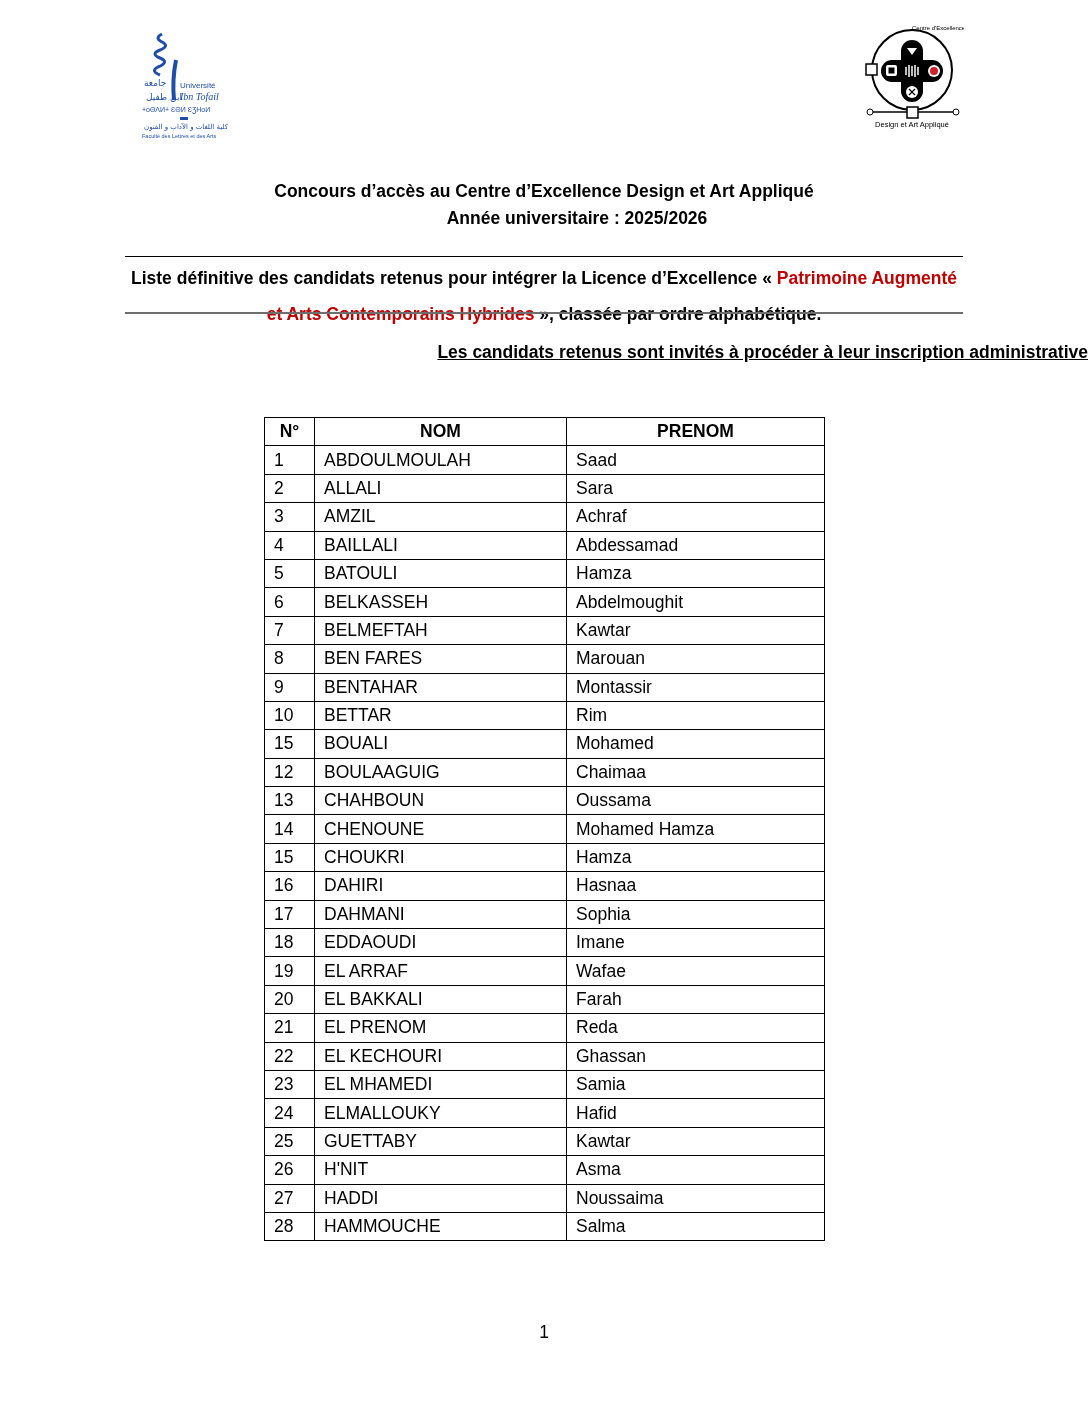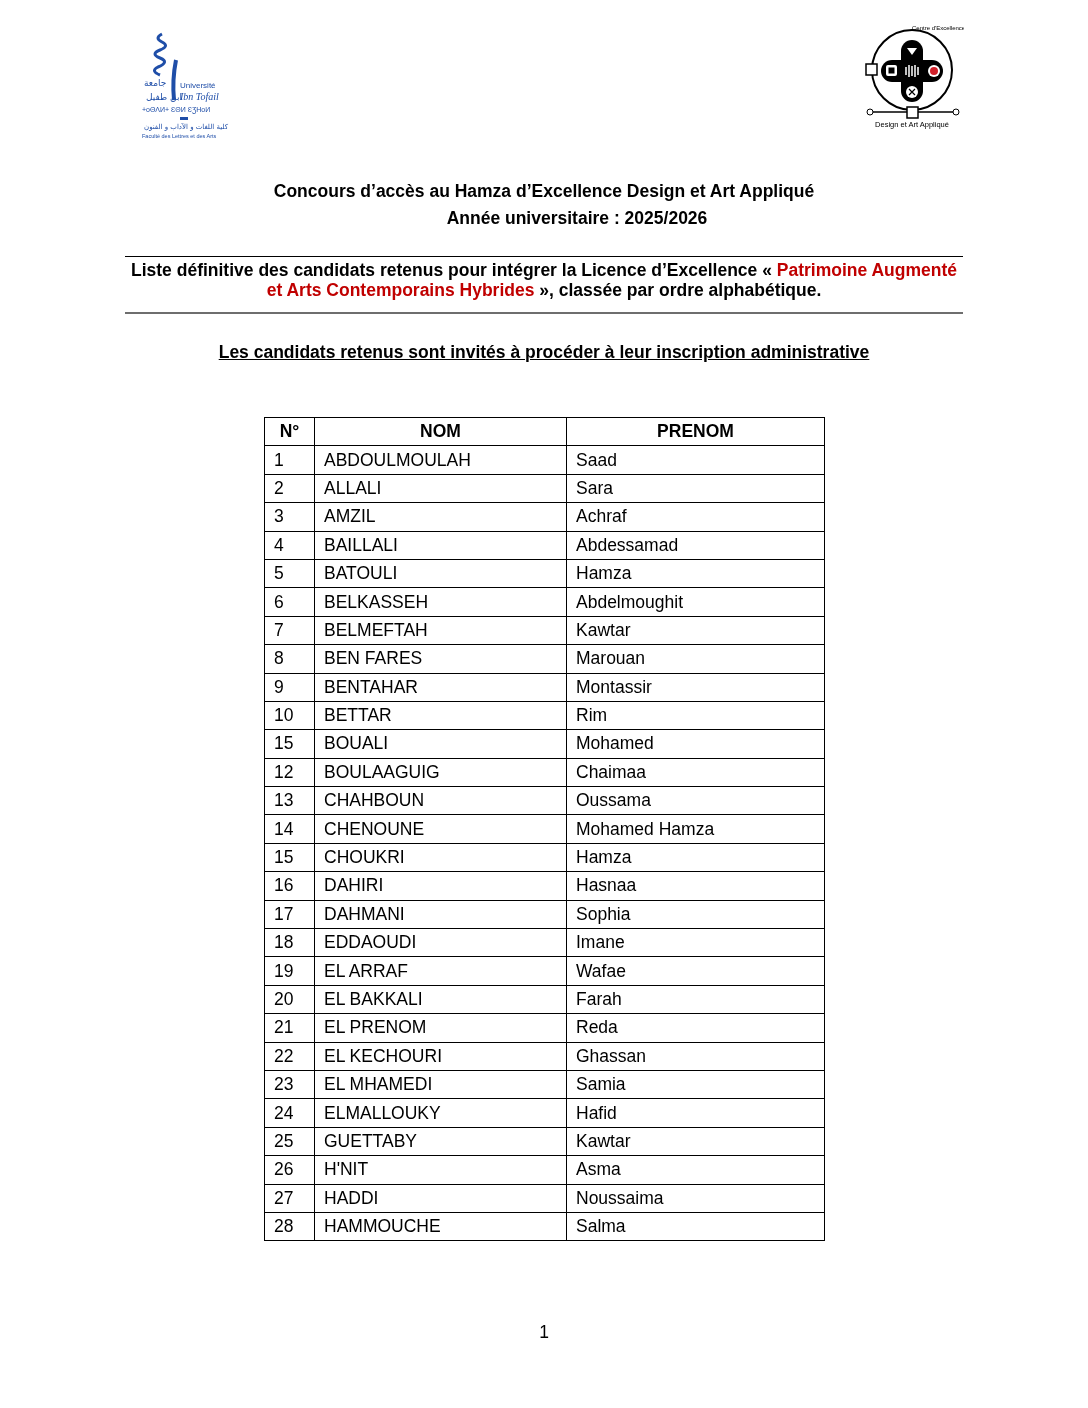--- a/index.html
+++ b/index.html
@@ -8,23 +8,23 @@
     .logo-left { position: absolute; left: 140px; top: 30px; width: 92px; height: 112px; }
     .logo-right { position: absolute; left: 860px; top: 24px; width: 104px; height: 106px; text-align: right; }
     .header-title { position: absolute; left: 0; width: 1088px; text-align: center;
                     font-weight: bold; font-size: 17.5px; }
     .t1 { top: 181px; }
     .t2 { top: 208px; margin-left: 33px; }
     .rule { position: absolute; left: 125px; width: 838px; height: 1px; background: #000; }
     .rule.r1 { top: 256px; }
     .rule.r2 { top: 312px; height: 2px; background: #6e6e6e; }
     .list-desc { position: absolute; left: 125px; width: 838px; top: 260px;
-                 text-align: center; font-weight: bold; font-size: 17.5px; line-height: 20px; }
+                 text-align: center; font-weight: bold; font-size: 17.5px; line-height: 36px; }
     .red { color: #c00000; }
-    .invite { position: absolute; left: 0; width: 1088px; top: 342px; text-align: center;
+    .invite { position: absolute; left: 0; width: 1088px; top: 342px; text-align: right;
               font-weight: bold; font-size: 17.5px; text-decoration: underline; }
     table { position: absolute; left: 264px; top: 417px; border-collapse: collapse;
             font-size: 17.5px; }
     th, td { border: 1.5px solid #000; height: 27.4px; padding: 0 0 0 9px; text-align: left;
              line-height: 27px; }
     th { font-weight: bold; text-align: center; padding: 0; }
     col.c1 { width: 50px; } col.c2 { width: 252px; } col.c3 { width: 258px; }
     .page-num { position: absolute; left: 0; width: 1088px; top: 1322px; text-align: center;
                 font-size: 17.5px; }
   </style>
@@ -62,21 +62,21 @@
     <path d="M46 43 v8 M49 41 v12 M52 42 v10 M55 41 v12 M58 43 v8" stroke="#fff" stroke-width="1.5"></path>
     <line x1="10" y1="88" x2="96" y2="88" stroke="#000" stroke-width="1.5"></line>
     <circle cx="10" cy="88" r="3" fill="#fff" stroke="#000"></circle>
     <circle cx="96" cy="88" r="3" fill="#fff" stroke="#000"></circle>
     <rect x="47" y="83" width="11" height="11" fill="#fff" stroke="#000" stroke-width="1.5"></rect>
     <text x="52" y="6" font-size="6" font-family="Liberation Sans, sans-serif" fill="#000">Centre d'Excellence</text>
     <text x="52" y="103" text-anchor="middle" font-size="7.5" font-family="Liberation Sans, sans-serif" fill="#000">Design et Art Appliqué</text>
   </svg>
 </div>
 
-<div class="header-title t1">Concours d’accès au Hamza d’Excellence Design et Art Appliqué</div>
+<div class="header-title t1">Concours d’accès au Centre d’Excellence Design et Art Appliqué</div>
 <div class="header-title t2">Année universitaire : 2025/2026</div>
 
 <div class="rule r1"></div>
 <div class="list-desc">
   <span>Liste définitive des candidats retenus pour intégrer la Licence d’Excellence « </span><span class="red">Patrimoine Augmenté et Arts Contemporains Hybrides</span><span> », classée par ordre alphabétique.</span>
 </div>
 <div class="rule r2"></div>
 
 <div class="invite">Les candidats retenus sont invités à procéder à leur inscription administrative</div>
 

